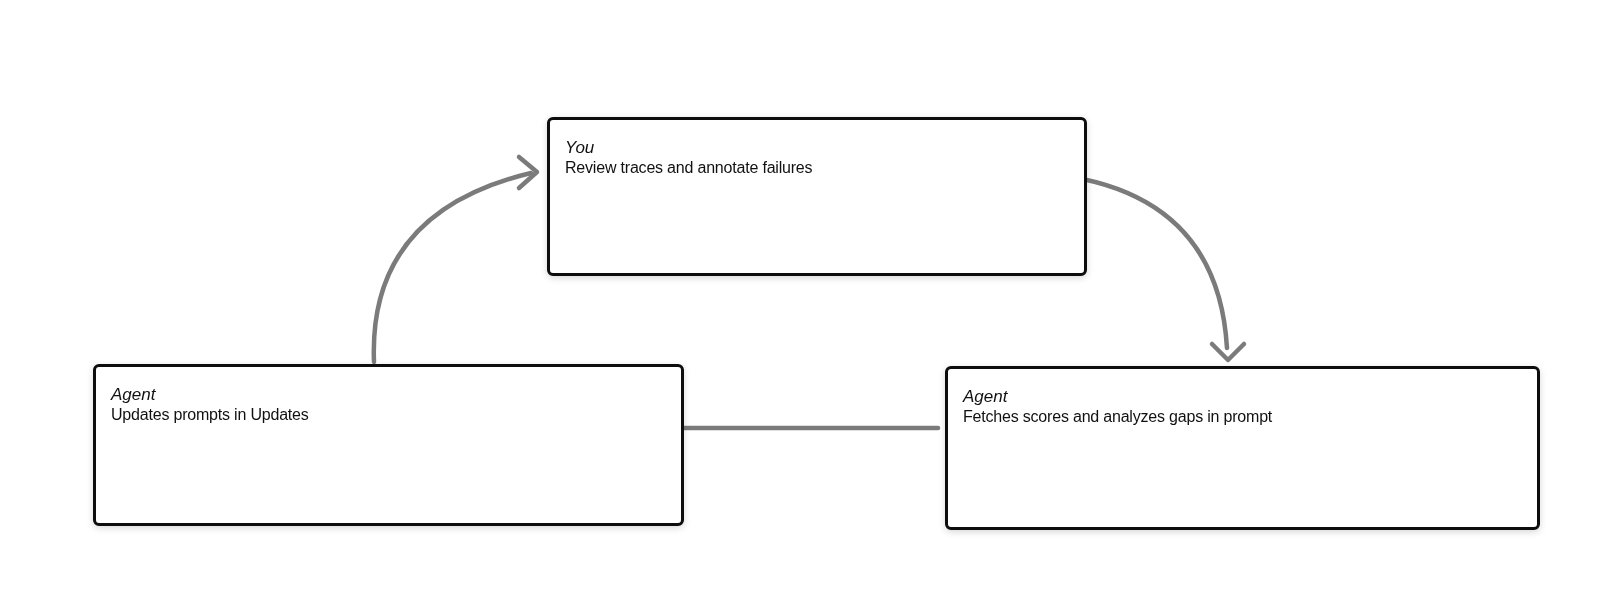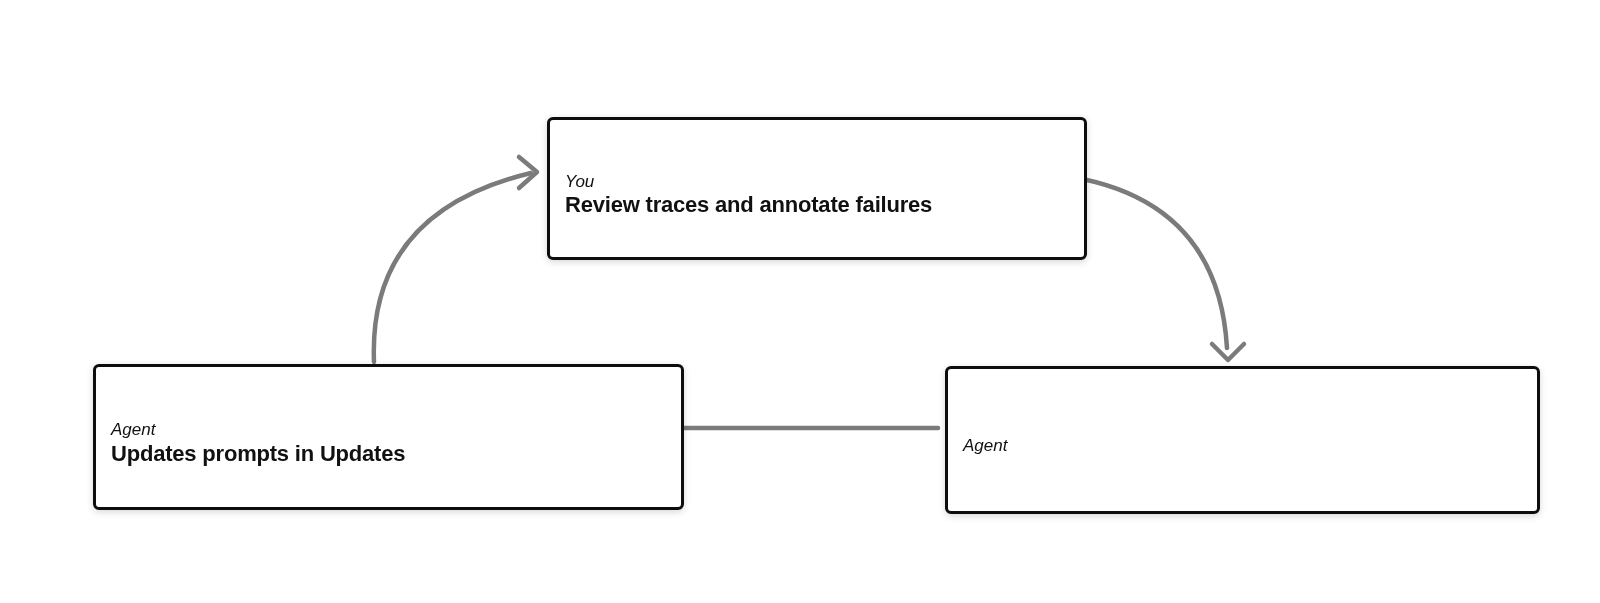--- a/index.html
+++ b/index.html
@@ -34,32 +34,32 @@
     stroke-linejoin: round;
   }
   .node {
     position: absolute;
     background: var(--node-fill, #ffffff);
     border: 3px solid var(--node-border, #0d0d0d);
     border-radius: 6px;
     box-shadow: 0 2px 7px rgba(0, 0, 0, 0.16);
     display: flex;
     flex-direction: column;
-    justify-content: center;
-    padding: 18px 15px 5px 15px;
+    justify-content: flex-start;
+    padding: 18px 15px 21px 15px;
   }
   .role {
     font-style: italic;
     font-size: 17px;
     line-height: 1.2;
     color: var(--text, #111111);
   }
   .title {
-    font-weight: bold;
-    font-size: 22px;
+    font-weight: normal;
+    font-size: 16px;
     line-height: 1.2;
     letter-spacing: -0.2px;
     color: var(--text, #111111);
     white-space: nowrap;
   }
   #node-top   { left: 547px; top: 117px; width: 504px; height: 114px; }
   #node-left  { left: 93px;  top: 364px; width: 555px; height: 117px; }
   #node-right { left: 945px; top: 366px; width: 559px; height: 119px; }
 </style>
 </head>
@@ -87,15 +87,16 @@
     <div class="title">Review traces and annotate failures</div>
   </div>
 
   <div class="node" id="node-left">
     <div class="role">Agent</div>
     <div class="title">Updates prompts in Updates</div>
   </div>
 
   <div class="node" id="node-right">
     <div class="role">Agent</div>
+    <div class="title">Fetches scores and analyzes gaps in prompt</div>
   </div>
 
 </div>
 
 </body></html>

